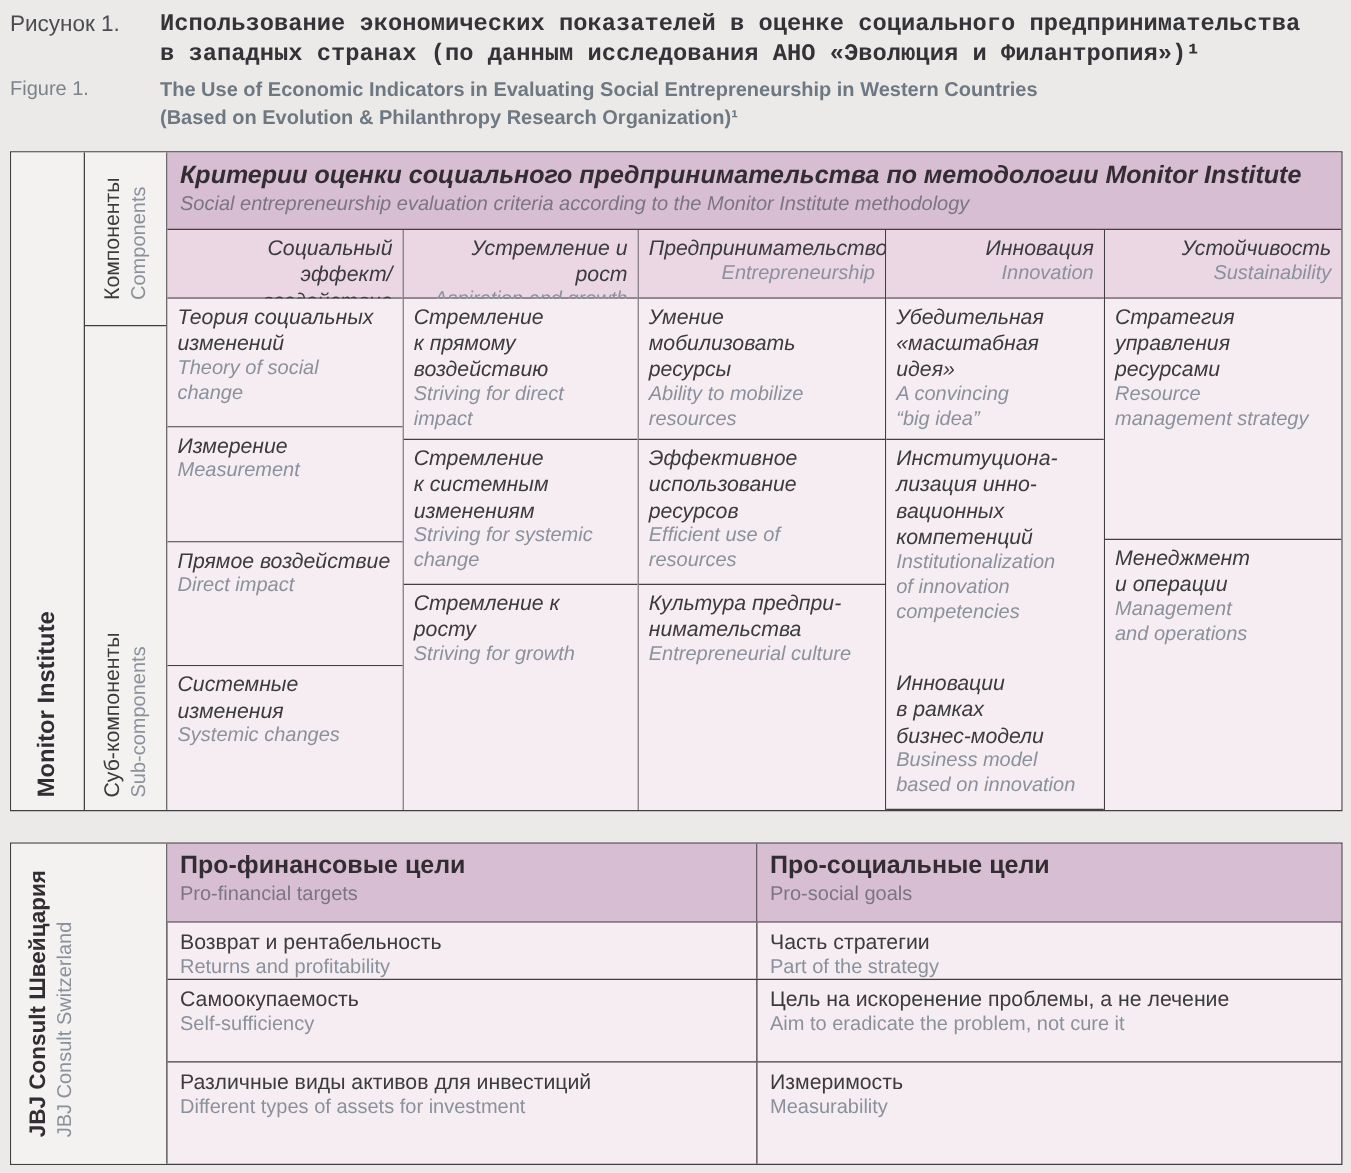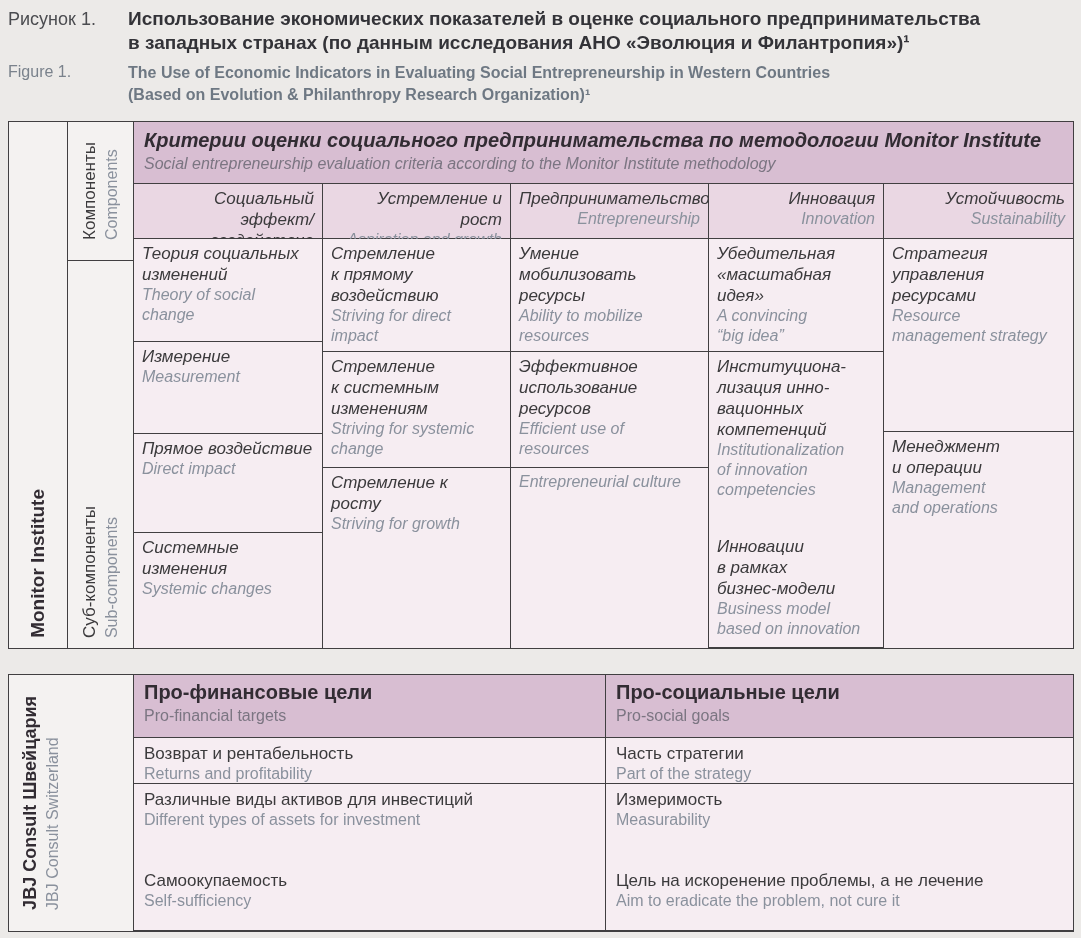--- a/index.html
+++ b/index.html
@@ -15,21 +15,21 @@
     overflow:hidden;
   }
   
   .caption{
     position:absolute; left:8px; top:7px; width:1066px;
     display:grid; grid-template-columns:120px 1fr; row-gap:7px;
   }
   .cap-label-ru{ font-size:18px; color:var(--caption_label_ru); padding-top:2px; }
   .cap-title-ru{
     font-size:19px; font-weight:bold; color:var(--caption_ru);
-    line-height:24px; white-space:pre-line;
+    line-height:24px; white-space:pre-line;font-family:Liberation Mono, monospace;
   }
   .cap-label-en{ font-size:16px; color:var(--caption_label_en); padding-top:1px; }
   .cap-title-en{
     font-size:16px; font-weight:bold; color:var(--caption_en);
     line-height:22px; white-space:pre-line;
   }
   
   .tbl{ position:absolute; border:1px solid var(--border); background:var(--cell_bg); display:flex; }
   .ru{ font-size:17px; color:var(--text_ru); line-height:21px; white-space:pre-line; }
   .en{ font-size:16px; color:var(--text_en); line-height:20px; white-space:pre-line; }
@@ -191,20 +191,22 @@
 resources</div>
           </div>
           <div class="cell" style="height:116px">
             <div class="ru">Эффективное
 использование
 ресурсов</div>
             <div class="en">Efficient use of
 resources</div>
           </div>
           <div class="cell last">
+            <div class="ru">Культура предпри-
+нимательства</div>
             <div class="en">Entrepreneurial culture</div>
           </div>
         </div>
 
         <div class="t1col" style="width:175px">
           <div class="colhead">
             <div class="ru">Инновация</div>
             <div class="en">Innovation</div>
           </div>
           <div class="cell" style="height:113px">
@@ -281,38 +283,38 @@
         <div class="t2cell1">
           <div class="ru">Возврат и рентабельность</div>
           <div class="en">Returns and profitability</div>
         </div>
         <div class="t2cell2">
           <div class="ru">Часть стратегии</div>
           <div class="en">Part of the strategy</div>
         </div>
       </div>
 
+      <div class="t2row" style="height:66px">
+        <div class="t2cell1">
+          <div class="ru">Самоокупаемость</div>
+          <div class="en">Self-sufficiency</div>
+        </div>
+        <div class="t2cell2">
+          <div class="ru">Цель на искоренение проблемы, а не лечение</div>
+          <div class="en">Aim to eradicate the problem, not cure it</div>
+        </div>
+      </div>
+
       <div class="t2row last">
         <div class="t2cell1">
           <div class="ru">Различные виды активов для инвестиций</div>
           <div class="en">Different types of assets for investment</div>
         </div>
         <div class="t2cell2">
           <div class="ru">Измеримость</div>
           <div class="en">Measurability</div>
         </div>
       </div>
 
-      <div class="t2row" style="height:66px">
-        <div class="t2cell1">
-          <div class="ru">Самоокупаемость</div>
-          <div class="en">Self-sufficiency</div>
-        </div>
-        <div class="t2cell2">
-          <div class="ru">Цель на искоренение проблемы, а не лечение</div>
-          <div class="en">Aim to eradicate the problem, not cure it</div>
-        </div>
-      </div>
-
     </div>
   </div>
 
 </div>
 
 </body></html>

